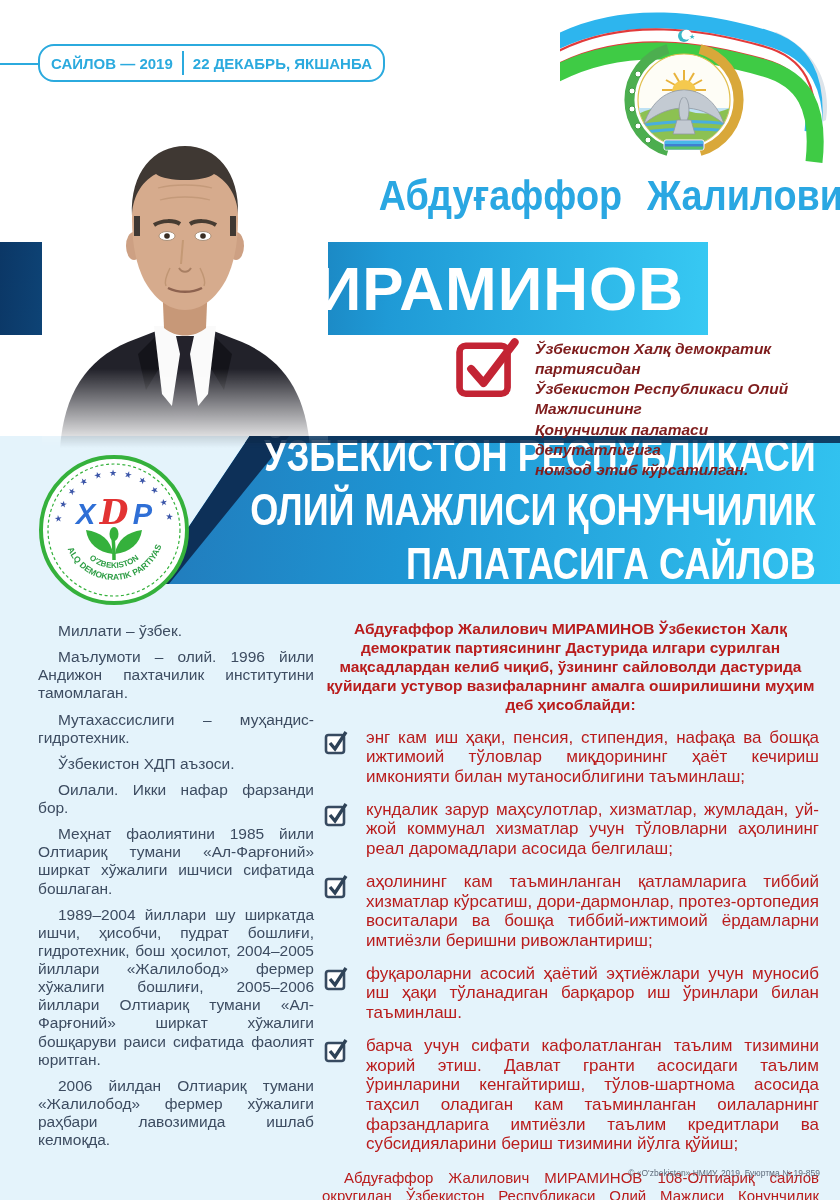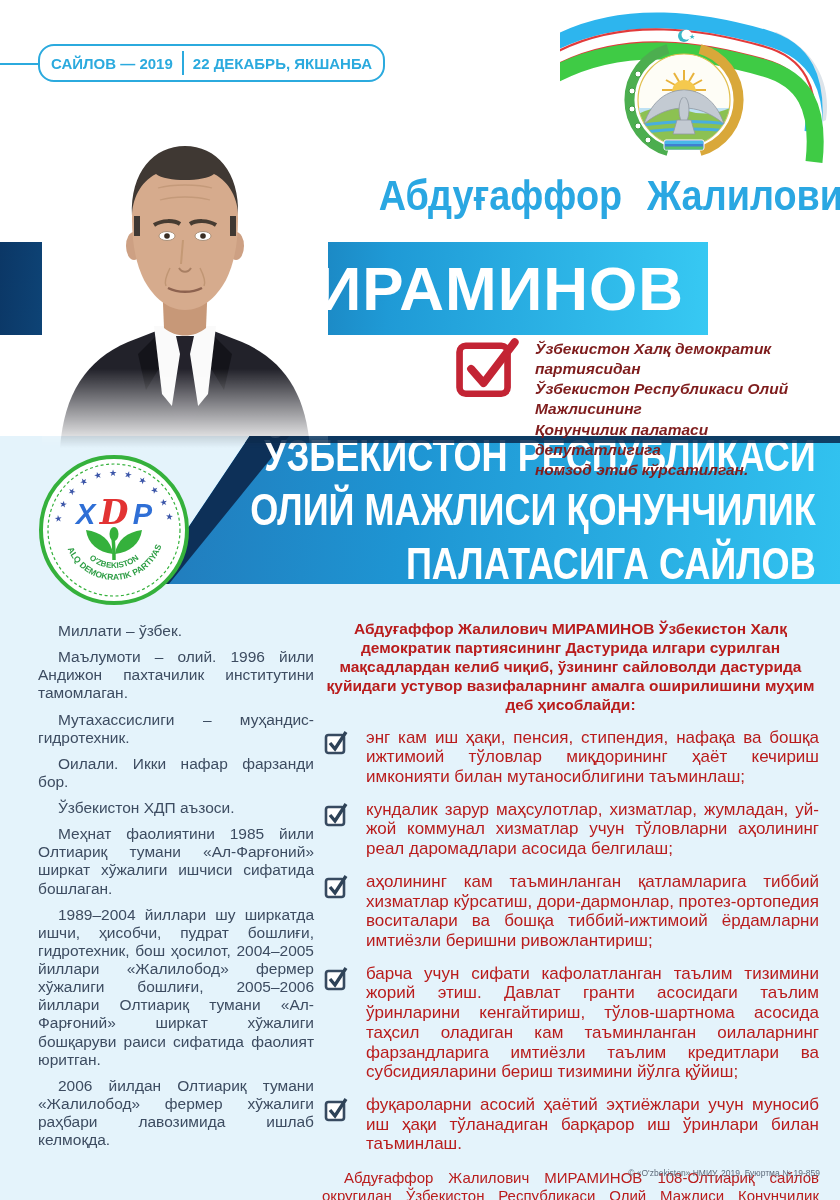--- a/index.html
+++ b/index.html
@@ -267,22 +267,22 @@
       <text font-size="8.5" font-weight="bold" fill="#2e9e45">
         <textPath href="#lg-arc2" startOffset="50%" text-anchor="middle">XALQ DEMOKRATIK PARTIYASI</textPath>
       </text>
     </svg>
   </div>
 
   <div class="bio">
     <p>Миллати – ўзбек.</p>
     <p>Маълумоти – олий. 1996 йили Андижон пахтачилик институтини тамомлаган.</p>
     <p>Мутахассислиги – муҳандис-гидротехник.</p>
+    <p>Ўзбекистон ХДП аъзоси.</p>
     <p>Оилали. Икки нафар фарзанди бор.</p>
-    <p>Ўзбекистон ХДП аъзоси.</p>
     <p>Меҳнат фаолиятини 1985 йили Олтиариқ тумани «Ал-Фарғоний» ширкат хўжалиги ишчиси сифатида бошлаган.</p>
     <p>1989–2004 йиллари шу ширкатда ишчи, ҳисобчи, пудрат бошлиғи, гидротехник, бош ҳосилот, 2004–2005 йиллари «Жалилобод» фермер хўжалиги бошлиғи, 2005–2006 йиллари Олтиариқ тумани «Ал-Фарғоний» ширкат хўжалиги бошқаруви раиси сифатида фаолият юритган.</p>
     <p>2006 йилдан Олтиариқ тумани «Жалилобод» фермер хўжалиги раҳбари лавозимида ишлаб келмоқда.</p>
   </div>
 
   <div class="program">
     <p class="intro">Абдуғаффор Жалилович МИРАМИНОВ Ўзбекистон Халқ демократик партиясининг Дастурида илгари сурилган мақсадлардан келиб чиқиб, ўзининг сайловолди дастурида қуйидаги устувор вазифаларнинг амалга оширилишини муҳим деб ҳисоблайди:</p>
 
     <div class="item">
       <span class="chk"><svg viewBox="0 0 26 26">
@@ -303,28 +303,28 @@
             <rect x="2" y="6" width="18" height="18" rx="2.5" fill="#ffffff" stroke="#374a60" stroke-width="2.6"></rect>
             <path d="M6,14 L11,20 L22,3" fill="none" stroke="#2e4257" stroke-width="3.4"></path>
           </svg></span>
       <span>аҳолининг кам таъминланган қатламларига тиббий хизматлар кўрсатиш, дори-дармонлар, протез-ортопедия воситалари ва бошқа тиббий-ижтимоий ёрдамларни имтиёзли беришни ривожлантириш;</span>
     </div>
     <div class="item">
       <span class="chk"><svg viewBox="0 0 26 26">
             <rect x="2" y="6" width="18" height="18" rx="2.5" fill="#ffffff" stroke="#374a60" stroke-width="2.6"></rect>
             <path d="M6,14 L11,20 L22,3" fill="none" stroke="#2e4257" stroke-width="3.4"></path>
           </svg></span>
+      <span>фуқароларни асосий ҳаётий эҳтиёжлари учун муносиб иш ҳақи тўланадиган барқарор иш ўринлари билан таъминлаш.</span>
+    </div>
+    <div class="item">
+      <span class="chk"><svg viewBox="0 0 26 26">
+            <rect x="2" y="6" width="18" height="18" rx="2.5" fill="#ffffff" stroke="#374a60" stroke-width="2.6"></rect>
+            <path d="M6,14 L11,20 L22,3" fill="none" stroke="#2e4257" stroke-width="3.4"></path>
+          </svg></span>
       <span>барча учун сифати кафолатланган таълим тизимини жорий этиш. Давлат гранти асосидаги таълим ўринларини кенгайтириш, тўлов-шартнома асосида таҳсил оладиган кам таъминланган оилаларнинг фарзандларига имтиёзли таълим кредитлари ва субсидияларини бериш тизимини йўлга қўйиш;</span>
     </div>
-    <div class="item">
-      <span class="chk"><svg viewBox="0 0 26 26">
-            <rect x="2" y="6" width="18" height="18" rx="2.5" fill="#ffffff" stroke="#374a60" stroke-width="2.6"></rect>
-            <path d="M6,14 L11,20 L22,3" fill="none" stroke="#2e4257" stroke-width="3.4"></path>
-          </svg></span>
-      <span>фуқароларни асосий ҳаётий эҳтиёжлари учун муносиб иш ҳақи тўланадиган барқарор иш ўринлари билан таъминлаш.</span>
-    </div>
 
     <p class="closing">Абдуғаффор Жалилович МИРАМИНОВ 108-Олтиариқ сайлов округидан Ўзбекистон Республикаси Олий Мажлиси Қонунчилик палатаси депутатлигига номзод этиб рўйхатга олинган.</p>
   </div>
 
   <div class="footer">© «O'zbekiston» НМИУ, 2019. Буюртма № 19-859</div>
 
 </div>
 
 </body></html>

